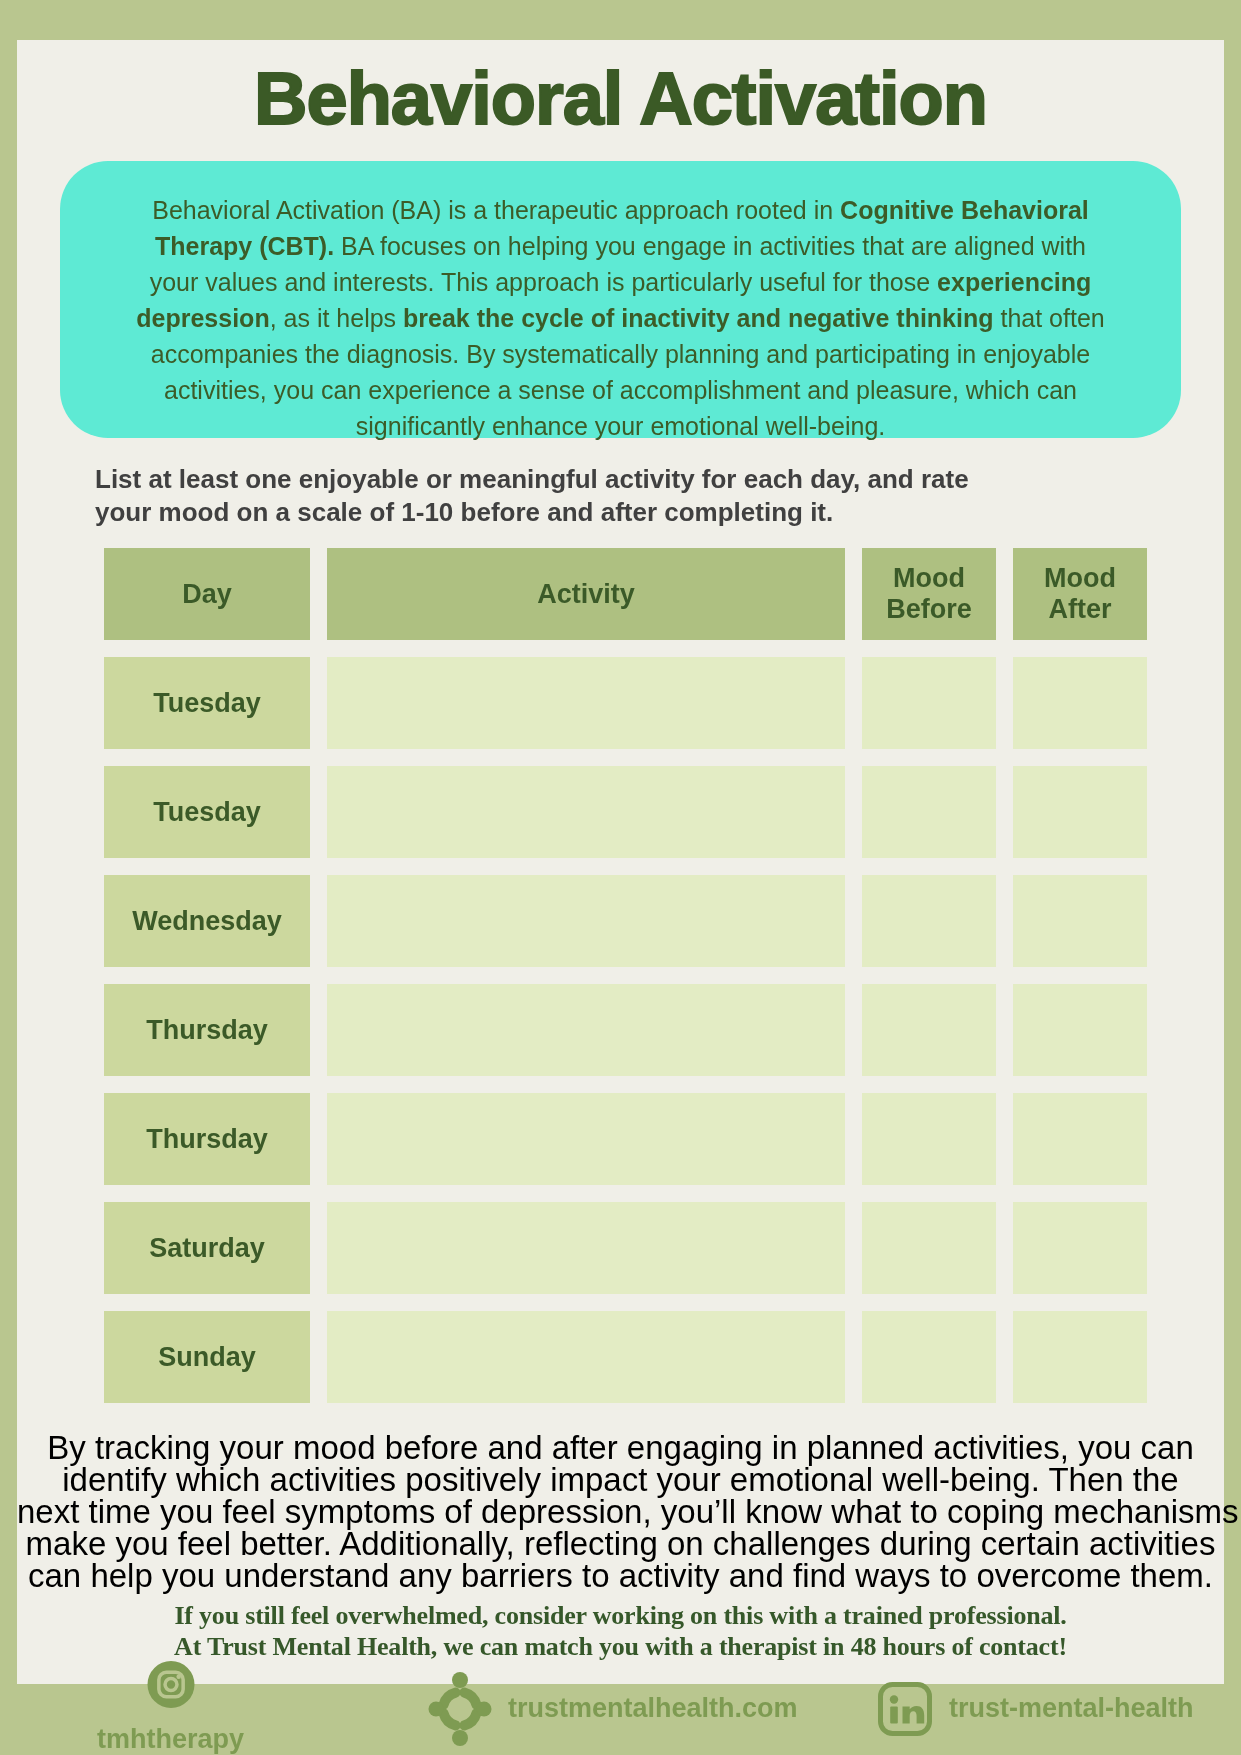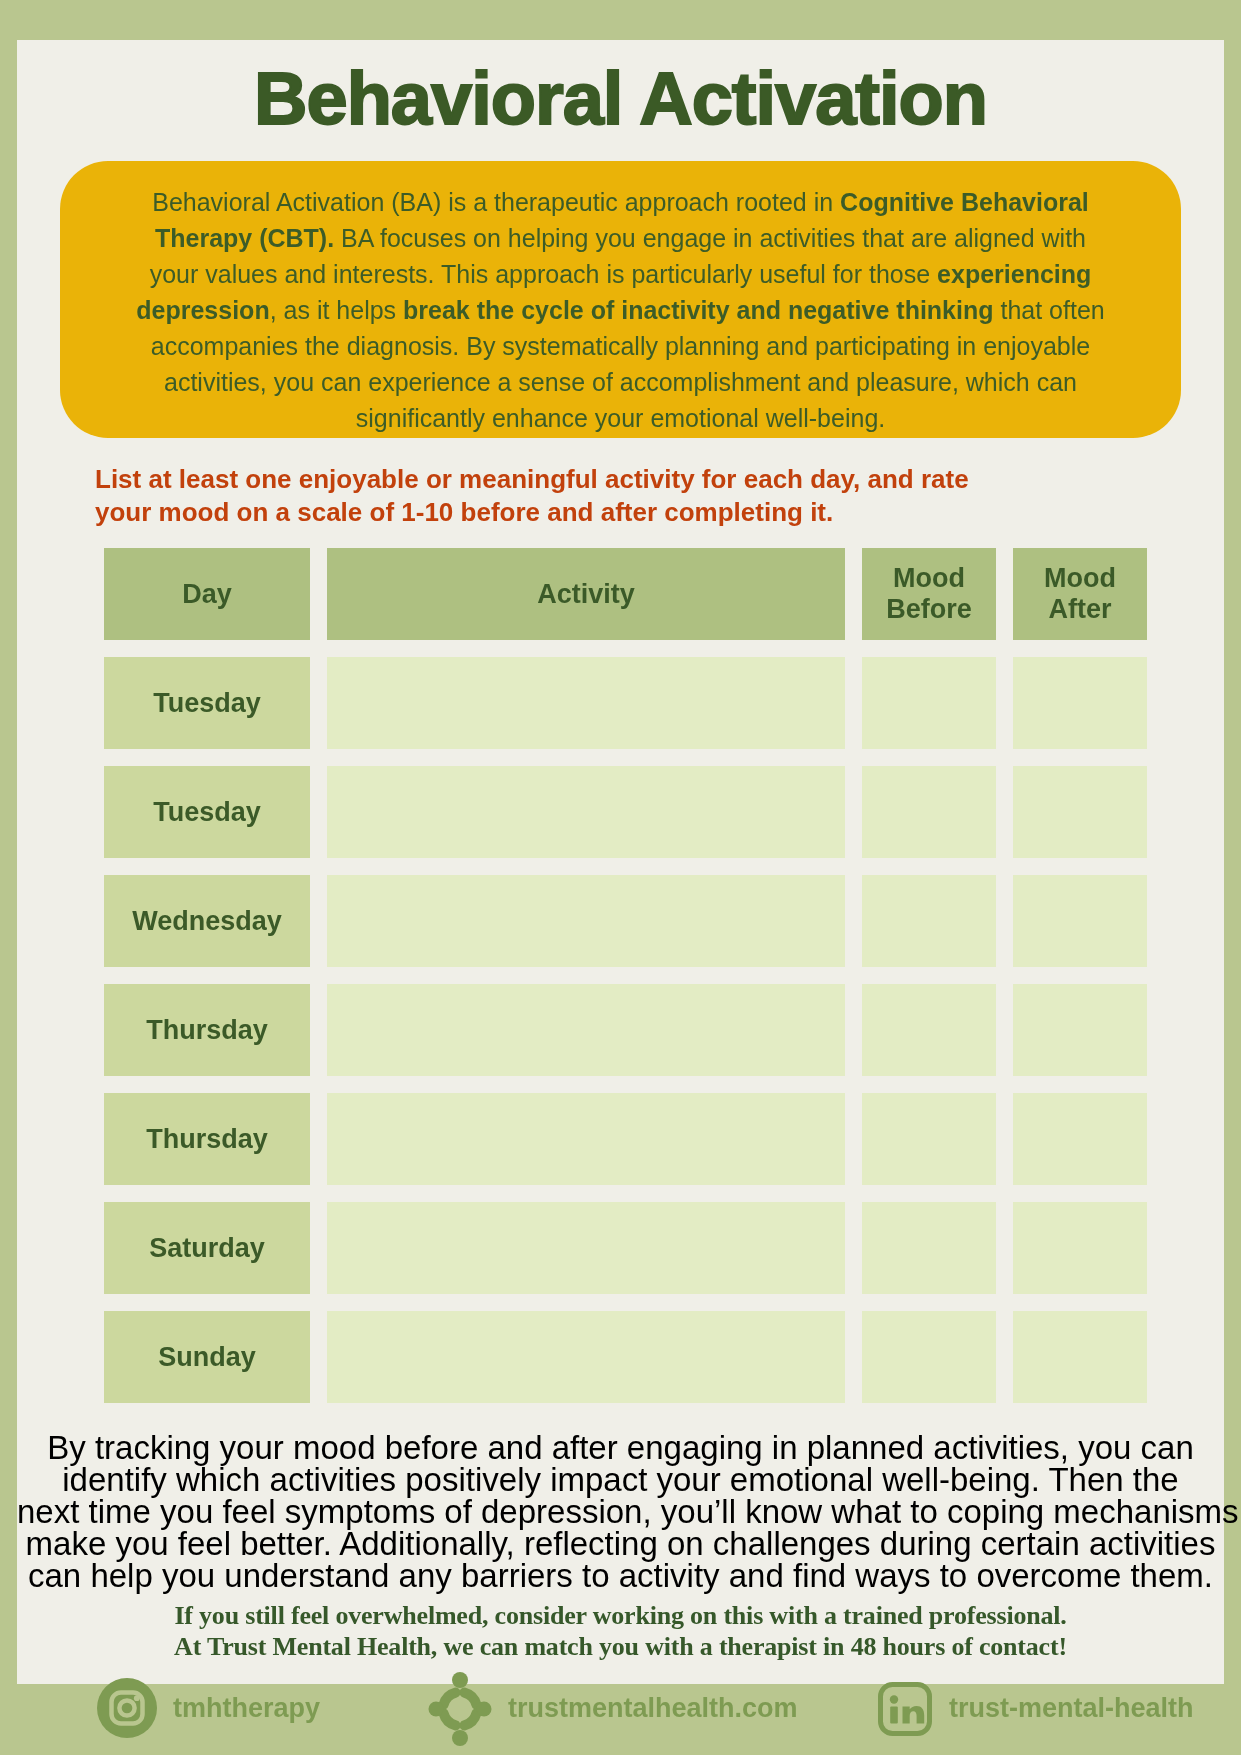--- a/index.html
+++ b/index.html
@@ -26,37 +26,37 @@
     font-weight: 700;
     letter-spacing: -1px;
     color: #3b5a26;
     -webkit-text-stroke: 2px #3b5a26;
   }
   .intro-box {
     position: absolute;
     left: 43px; top: 121px;
     width: 1121px; height: 277px;
     box-sizing: border-box;
-    padding-top: 23px;
-    background: #eab308;
+    padding-top: 31px;
+    background: #5eead4;
     border-radius: 48px;
     text-align: center;
     font-size: 25px;
     line-height: 36px;
     color: #3c5c28;
   }
   .intro-box div { white-space: nowrap; }
   .intro-box .b { font-weight: 700; }
   .instruction {
     position: absolute;
     left: 78px; top: 423px;
     font-size: 26px;
     font-weight: 700;
     line-height: 33px;
-    color: #c2410c;
+    color: #404040;
   }
   .grid {
     position: absolute;
     left: 87px; top: 508px;
     display: grid;
     grid-template-columns: 206px 518px 134px 134px;
     grid-auto-rows: 92px;
     gap: 17px;
   }
   .cell {
@@ -99,21 +99,21 @@
     width: 100%; height: 94px;
   }
   .fgroup {
     position: absolute;
     top: 0; height: 94px;
     display: flex;
     align-items: center;
     gap: 16px;
     cursor: pointer;
   }
-  .fgroup.g1 { left: 97px; }
+  .fgroup.g1 { left: 97px; flex-direction: column; }
   .fgroup.g2 { left: 428px; align-items: center; }
   .fgroup.g3 { left: 877px; }
   .flabel {
     font-size: 27px;
     font-weight: 700;
     color: #7e9b52;
   }
   svg { display: block; }
 </style>
 </head>

